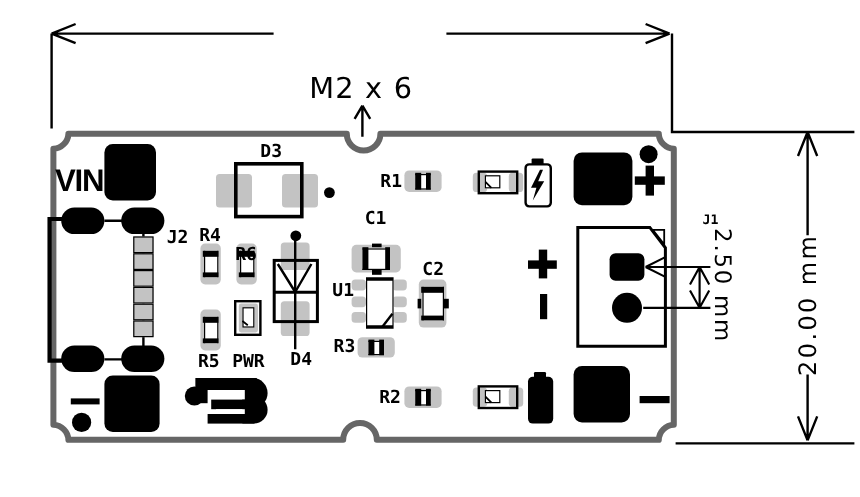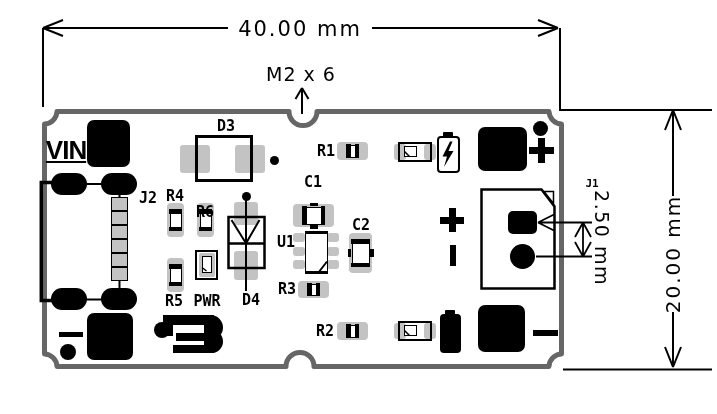--- a/index.html
+++ b/index.html
@@ -12,23 +12,23 @@
   .gpad{position:absolute;background:#c3c3c3;border-radius:3px;}
   .dot{position:absolute;background:#000;border-radius:50%;}
   .boxout{position:absolute;border:3px solid #000;background:transparent;}
   .lbl{position:absolute;font:600 15px "DejaVu Sans Mono",monospace;transform:translate(-50%,-50%);
        white-space:nowrap;line-height:1;}
   .lbl.small{font-size:11px;margin-left:44px;}
   .dimtxt{position:absolute;font:500 21px "DejaVu Sans",sans-serif;letter-spacing:2px;
           transform:translate(-50%,-50%);white-space:nowrap;line-height:1;}
   .dimtxt.rot90{transform:translate(-50%,-50%) rotate(90deg);font-size:19px;letter-spacing:1.5px;}
   .dimtxt.rotm90{transform:translate(-50%,-50%) rotate(-90deg);font-size:20px;letter-spacing:2px;}
-  .dimtxt.m2{font-size:19px;letter-spacing:1px;}
+  .dimtxt.m2{font-size:24px;letter-spacing:1px;}
   .vin{position:absolute;font:700 26px "Liberation Sans",sans-serif;letter-spacing:-1px;
-       transform:translate(-50%,-50%);line-height:1;text-decoration:underline;}
+       transform:translate(-50%,-50%);line-height:1;}
   
   .chip{position:absolute;background:#c3c3c3;border-radius:4px;}
   .chip .body{position:absolute;background:#fff;box-sizing:border-box;}
   .chip.h .body{left:9px;right:9px;top:2.5px;bottom:2.5px;border-top:1.6px solid #000;border-bottom:1.6px solid #000;}
   .chip.h .body::before,.chip.h .body::after{content:"";position:absolute;top:-1.6px;bottom:-1.6px;width:4.5px;background:#000;}
   .chip.h .body::before{left:0;}
   .chip.h .body::after{right:0;}
   .chip.v .body{top:6px;bottom:6px;left:2.5px;right:2.5px;border-left:1.6px solid #000;border-right:1.6px solid #000;}
   .chip.v .body::before,.chip.v .body::after{content:"";position:absolute;left:-1.6px;right:-1.6px;height:4.5px;background:#000;}
   .chip.v .body::before{top:0;}
@@ -176,21 +176,20 @@
       <path d="M246,196 V291" fill="none" stroke="#000" stroke-width="2"></path>
       <rect x="228.5" y="217" width="36" height="51" fill="none" stroke="#000" stroke-width="2.5"></rect>
       <path d="M228.5,243.5 H264.5" fill="none" stroke="#000" stroke-width="2.5"></path>
       <path d="M231.5,220 L245.5,242.5 M259.5,220 L246.5,242.5" fill="none" stroke="#000" stroke-width="2"></path>
     </g>
     <path d="M327,261.5 L318.5,272.5" fill="none" stroke="#000" stroke-width="2"></path>
     <path d="M404.5,151.5 L409.5,156.5 M404.5,330.5 L409.5,335.5 M202,267.5 L206.5,271" fill="none" stroke="#000" stroke-width="1.5"></path>
     <path d="M450,141.5 L442.5,156.5 L447,156.5 L444,167 L453.5,151 L448.5,151 L452.5,141.5 Z" fill="#000"></path>
   </svg>
 
-  <div class="dimtxt" style="left:300px;top:29px;">40.00 mm</div>
   <div class="dimtxt m2" style="left:301px;top:74px;">M2 x 6</div>
   <div class="dimtxt rot90" style="left:601px;top:238px;">2.50 mm</div>
   <div class="dimtxt rotm90" style="left:673px;top:254px;">20.00 mm</div>
 
   <div class="vin" style="left:66px;top:150px;">VIN</div>
   <div class="lbl" style="left:148px;top:198px;">J2</div>
   <div class="lbl" style="left:226px;top:126px;">D3</div>
   <div class="lbl" style="left:175px;top:196px;">R4</div>
   <div class="lbl" style="left:205px;top:212px;">R6</div>
   <div class="lbl" style="left:174px;top:301px;">R5</div>

